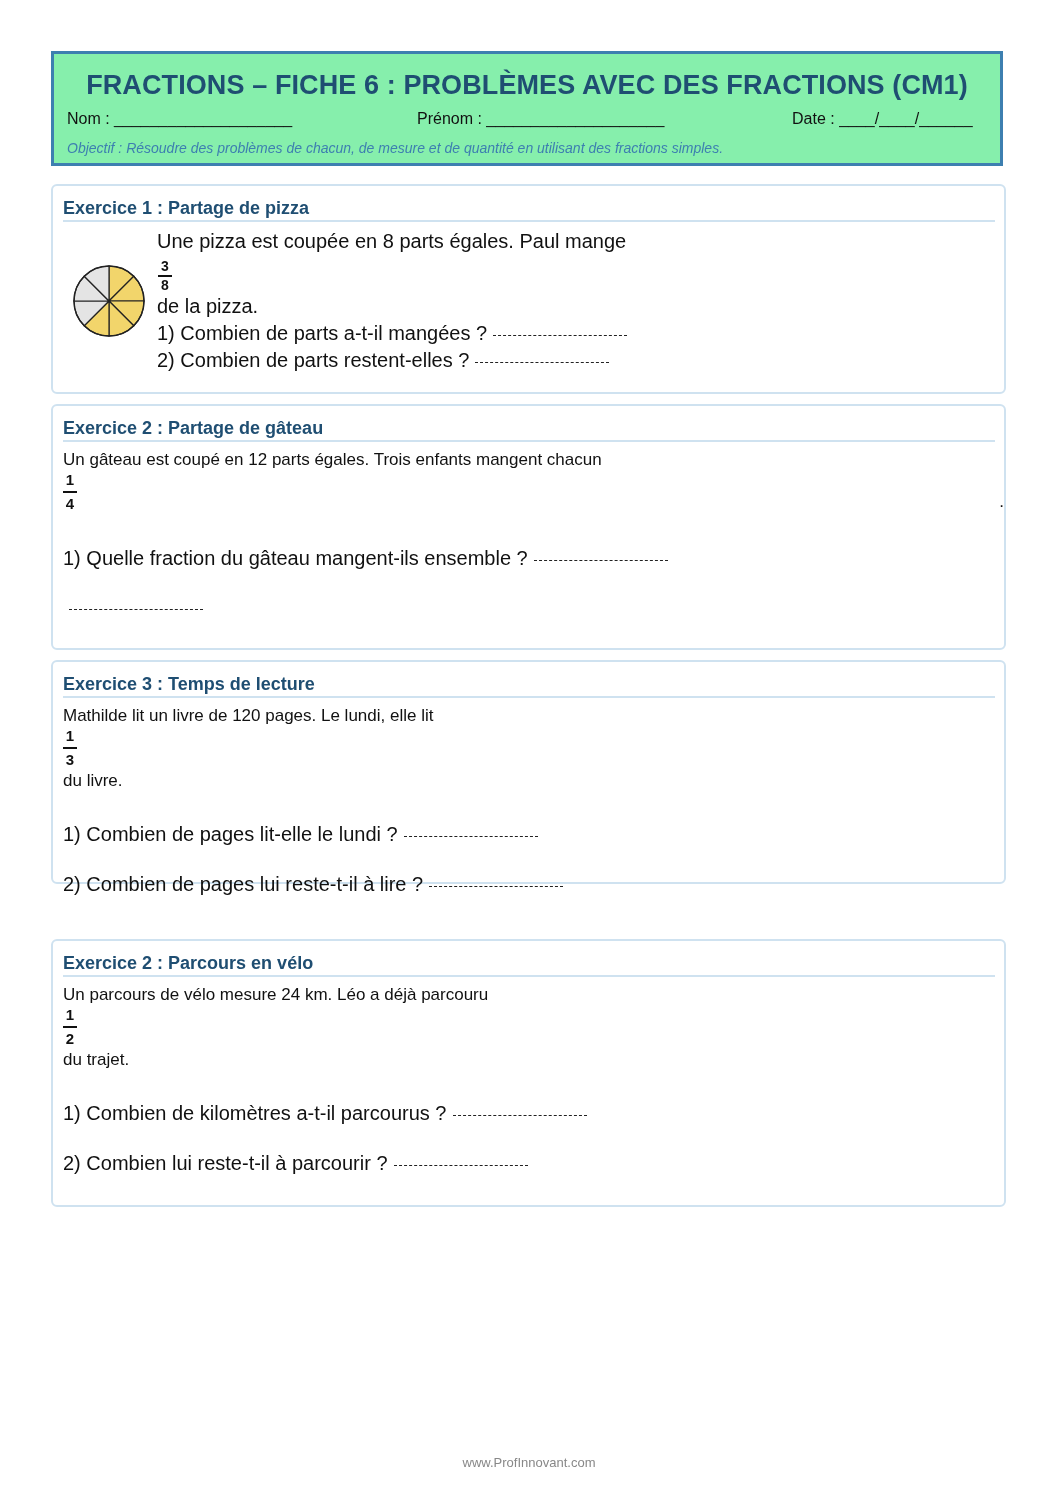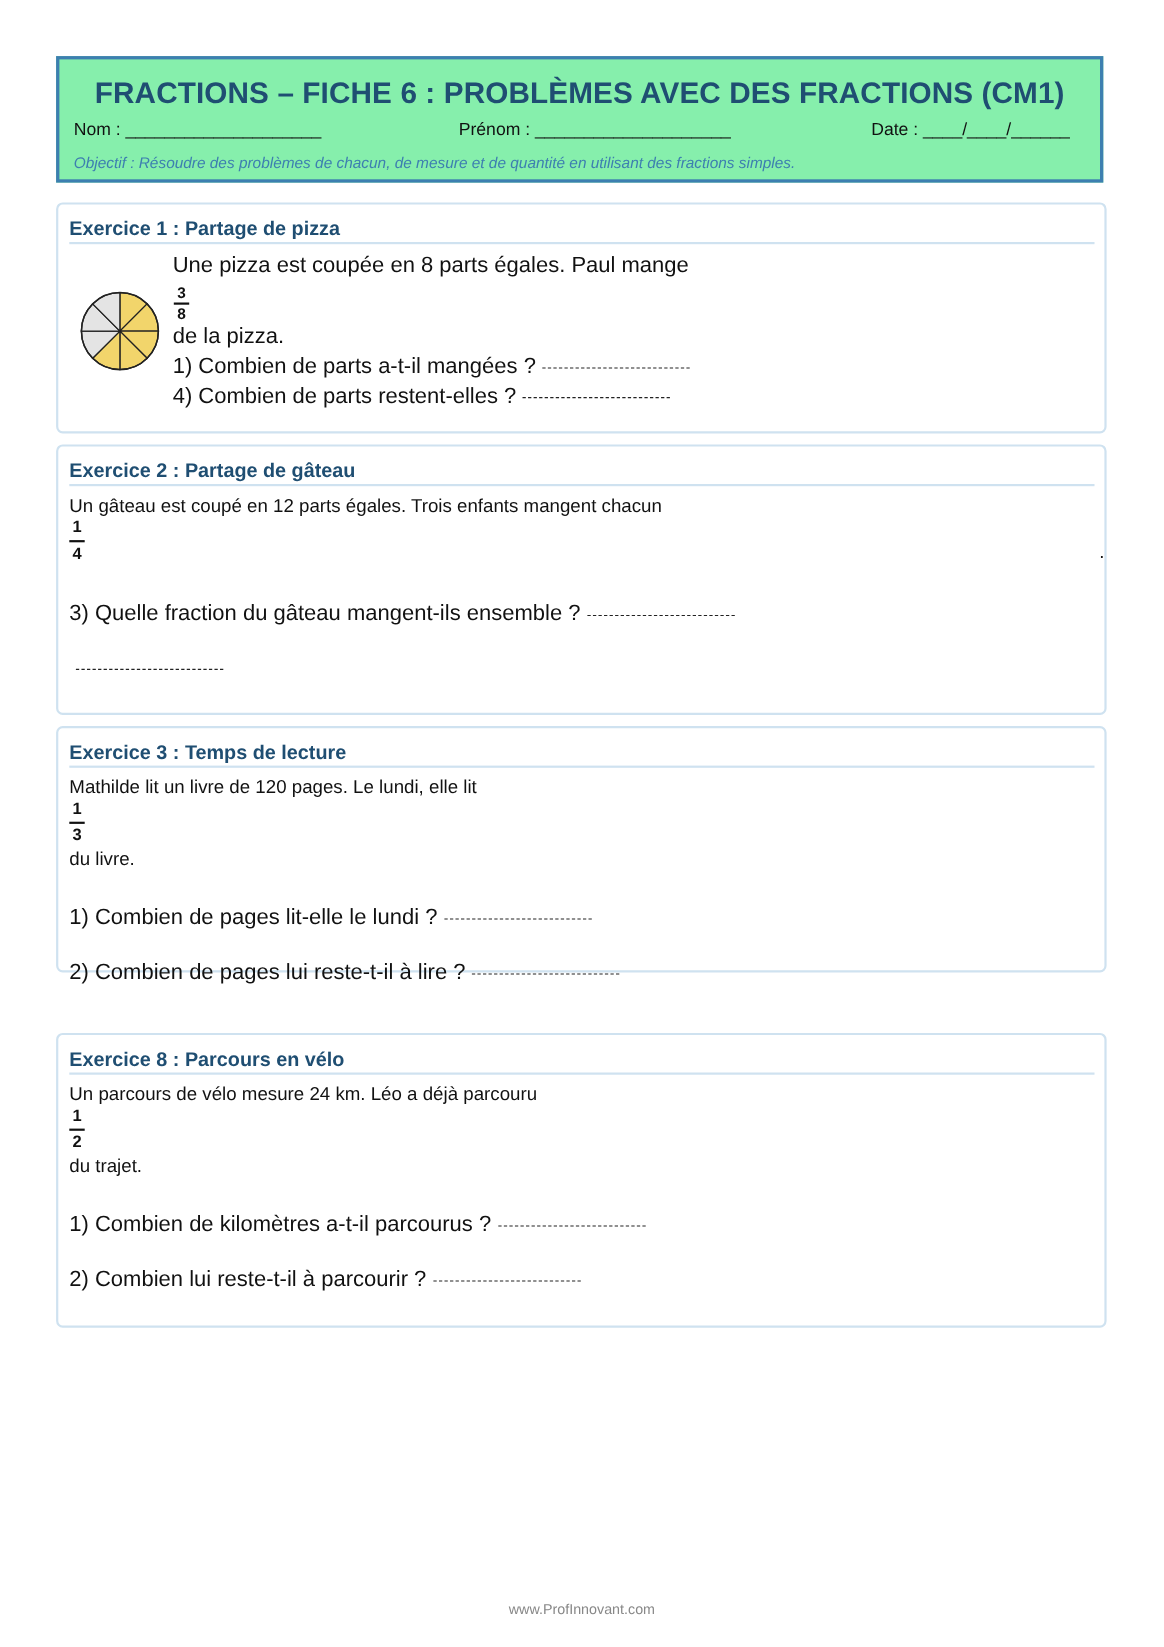--- a/index.html
+++ b/index.html
@@ -88,56 +88,56 @@
     </svg>
   <div class="lines">
     <span class="txt">Une pizza est coupée en 8 parts égales. Paul mange</span>
     <span class="frac">
       <span class="num">3</span>
       <span class="bar"></span>
       <span class="den">8</span>
     </span>
     <span class="txt">de la pizza.</span>
     <span class="txt"><span>1) Combien de parts a-t-il mangées ?</span><span class="blank"></span></span>
-    <span class="txt"><span>4) Combien de parts restent-elles ?</span><span class="blank"></span></span>
+    <span class="txt"><span>2) Combien de parts restent-elles ?</span><span class="blank"></span></span>
   </div>
 </div>
 
 <div class="card ex2">
   <h2>Exercice 2 : Partage de gâteau</h2>
   <div class="body">
     <div class="intro">Un gâteau est coupé en 12 parts égales. Trois enfants mangent chacun</div>
     <span class="frac2">
       <span class="num">1</span>
       <span class="bar"></span>
       <span class="den">4</span>
     </span>
     <span class="dot-right">.</span>
-    <div class="q" style="top:96px"><span>3) Quelle fraction du gâteau mangent-ils ensemble ?</span><span class="blank"></span></div>
+    <div class="q" style="top:96px"><span>1) Quelle fraction du gâteau mangent-ils ensemble ?</span><span class="blank"></span></div>
     <div class="q" style="top:145px"><span class="blank"></span></div>
   </div>
 </div>
 
 <div class="card ex3">
   <h2>Exercice 3 : Temps de lecture</h2>
   <div class="body">
     <div class="intro">Mathilde lit un livre de 120 pages. Le lundi, elle lit</div>
     <span class="frac2">
       <span class="num">1</span>
       <span class="bar"></span>
       <span class="den">3</span>
     </span>
     <div class="after">du livre.</div>
     <div class="q" style="top:116px"><span>1) Combien de pages lit-elle le lundi ?</span><span class="blank"></span></div>
     <div class="q" style="top:166px"><span>2) Combien de pages lui reste-t-il à lire ?</span><span class="blank"></span></div>
   </div>
 </div>
 
 <div class="card ex4">
-  <h2>Exercice 8 : Parcours en vélo</h2>
+  <h2>Exercice 2 : Parcours en vélo</h2>
   <div class="body">
     <div class="intro">Un parcours de vélo mesure 24 km. Léo a déjà parcouru</div>
     <span class="frac2">
       <span class="num">1</span>
       <span class="bar"></span>
       <span class="den">2</span>
     </span>
     <div class="after">du trajet.</div>
     <div class="q" style="top:116px"><span>1) Combien de kilomètres a-t-il parcourus ?</span><span class="blank"></span></div>
     <div class="q" style="top:166px"><span>2) Combien lui reste-t-il à parcourir ?</span><span class="blank"></span></div>

